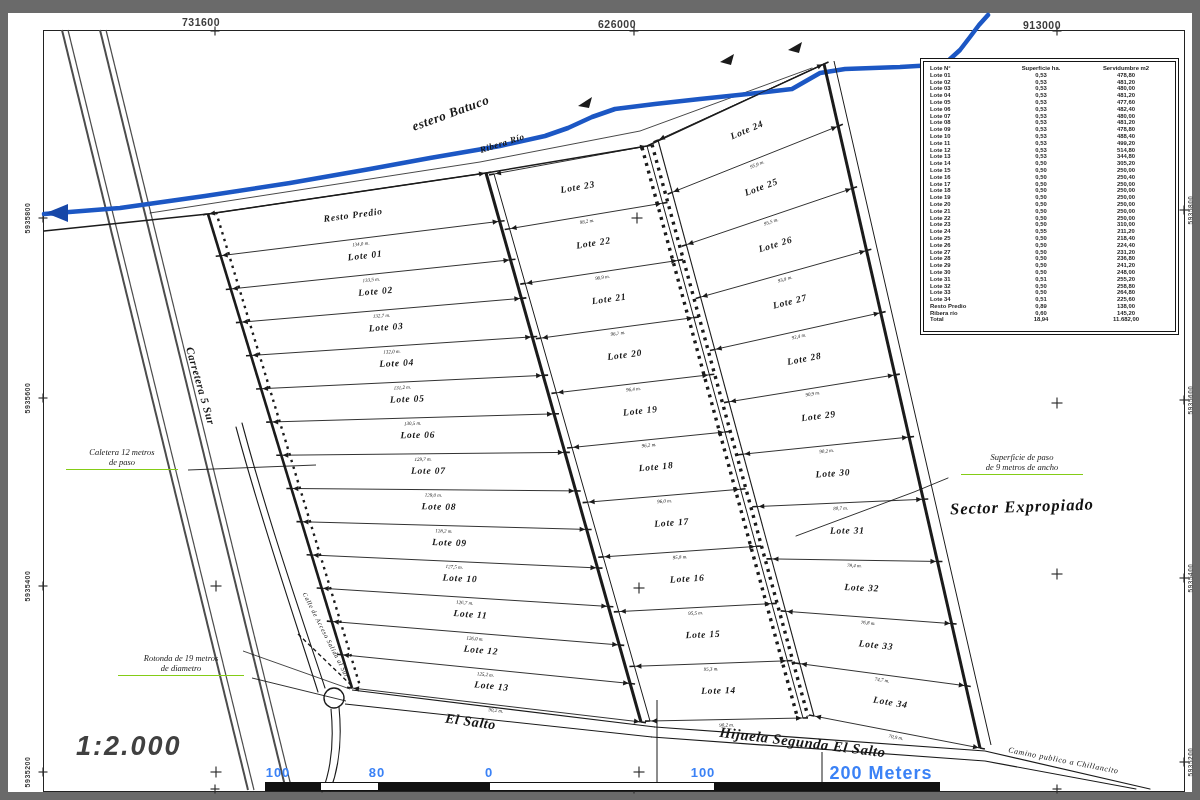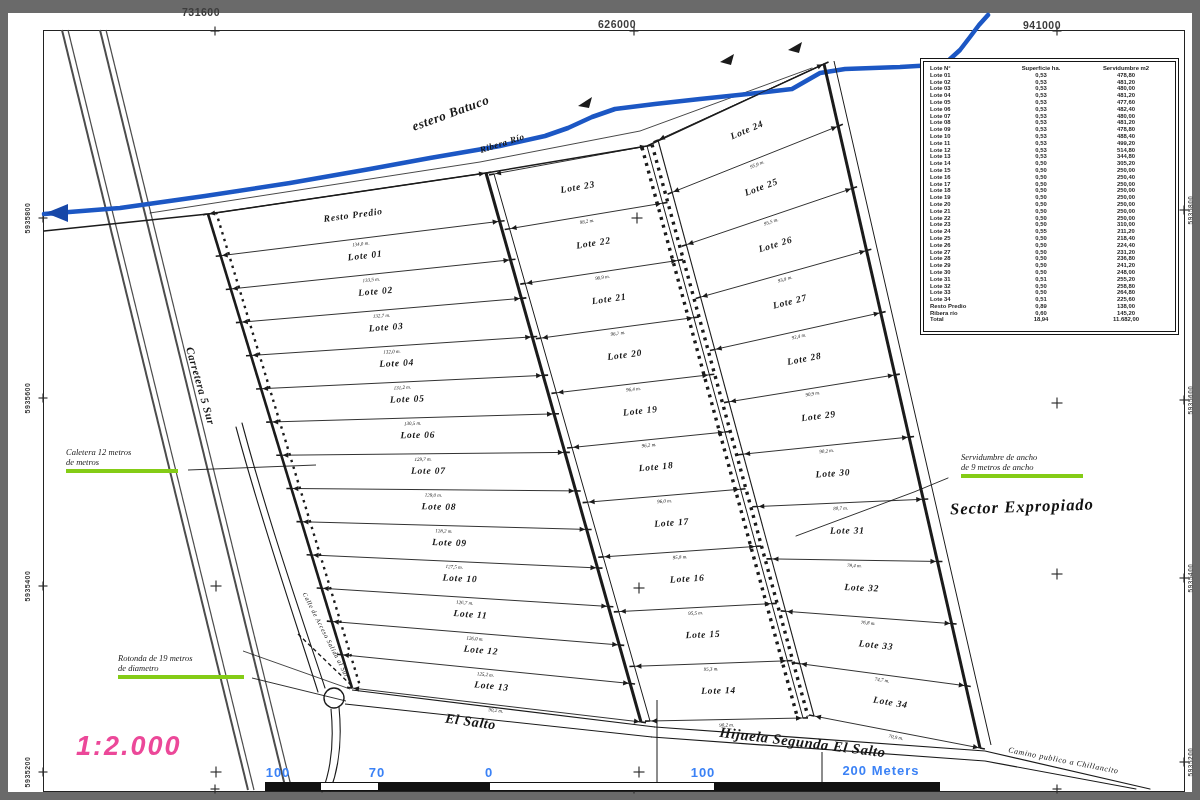--- a/index.html
+++ b/index.html
@@ -5,29 +5,29 @@
   html,body{margin:0;padding:0;background:#fff}
   #stage{position:relative;width:1200px;height:800px;background:#fff;overflow:hidden;
          font-family:"Liberation Serif",serif}
   .scanedge{position:absolute;background:#6a6a6a}
   #neatline{position:absolute;left:43px;top:30px;width:1140px;height:760px;border:1.5px solid #222}
   #mapsvg{position:absolute;left:0;top:0}
   .coord{position:absolute;font:bold 10.5px "Liberation Sans",sans-serif;color:#3c3c3c;
          letter-spacing:.5px;transform:translate(-50%,-50%);white-space:nowrap}
   .coord.v{font-size:7px;transform:translate(-50%,-50%) rotate(-90deg)}
   .coord.vr{font-size:6.5px;transform:translate(-50%,-50%) rotate(-90deg);color:#555}
-  .note{position:absolute;text-align:left;font:italic 8.5px "Liberation Serif",serif;
-        line-height:10px;color:#222;transform:translate(-50%,0);border-bottom:4px solid #84cc16;
+  .note{position:absolute;text-align:center;font:italic 8.5px "Liberation Serif",serif;
+        line-height:10px;color:#222;transform:translate(-50%,0);border-bottom:1px solid #84cc16;
         padding-bottom:2px}
   #sector{position:absolute;transform:translate(-50%,0) rotate(-2deg);
           font:bold italic 16.5px "Liberation Serif",serif;color:#111;letter-spacing:1px;white-space:nowrap}
-  #scaletext{position:absolute;font:bold italic 27px "Liberation Sans",sans-serif;color:#ec4899;letter-spacing:2px}
+  #scaletext{position:absolute;font:bold italic 27px "Liberation Sans",sans-serif;color:#404040;letter-spacing:2px}
   .sb-num{position:absolute;transform:translate(-50%,0);font:bold 13px "Liberation Sans",sans-serif;
           color:#3b82f6;letter-spacing:1px;white-space:nowrap}
-  .sb-num.big{font-size:13px}
+  .sb-num.big{font-size:18px}
   #scalebar{position:absolute;left:265px;top:782px;width:675px;height:9px;border:1px solid #111;
             display:flex;box-sizing:border-box;background:#fff}
   #scalebar span{height:100%;display:block}
   #legend{position:absolute;left:920px;top:58px;width:259px;height:277px;background:#fff;
           border:1.5px solid #151515;outline:1px solid #151515;outline-offset:-4px;
           box-sizing:border-box;padding:6px 6px 0 9px;overflow:hidden}
   .lrow{display:grid;grid-template-columns:72px 78px 1fr;
         font:bold 5.9px "Liberation Sans",sans-serif;color:#232323;line-height:6.8px}
   .lrow .c{text-align:center}
 </style>
@@ -385,51 +385,51 @@
       <text transform="translate(889.9090909090909,705.3636363636365) rotate(9.268859319530979)" text-anchor="middle" font-size="9.5" font-family="&quot;Liberation Serif&quot;,serif" font-style="italic" font-weight="bold" fill="#161616" letter-spacing="0.8">Lote 34</text>
       <text transform="translate(452,117) rotate(-20)" text-anchor="middle" font-size="13" font-family="&quot;Liberation Serif&quot;,serif" font-style="italic" font-weight="bold" fill="#161616" letter-spacing="0.6">estero Batuco</text>
       <text transform="translate(503,146) rotate(-17.5)" text-anchor="middle" font-size="9" font-family="&quot;Liberation Serif&quot;,serif" font-style="italic" font-weight="bold" fill="#161616" letter-spacing="0.6">Ribera Río</text>
       <text transform="translate(197,387) rotate(74)" text-anchor="middle" font-size="11" font-family="&quot;Liberation Serif&quot;,serif" font-style="italic" font-weight="bold" fill="#161616" letter-spacing="0.6">Carretera 5 Sur</text>
       <text transform="translate(324,636) rotate(63)" text-anchor="middle" font-size="6.5" font-family="&quot;Liberation Serif&quot;,serif" font-style="italic" font-weight="normal" fill="#161616" letter-spacing="0.6">Calle de Acceso Salida al Sur</text>
       <text transform="translate(470,726) rotate(8)" text-anchor="middle" font-size="14" font-family="&quot;Liberation Serif&quot;,serif" font-style="italic" font-weight="bold" fill="#161616" letter-spacing="0.6">El Salto</text>
       <text transform="translate(802,747) rotate(7)" text-anchor="middle" font-size="14.5" font-family="&quot;Liberation Serif&quot;,serif" font-style="italic" font-weight="bold" fill="#161616" letter-spacing="0.6">Hijuela Segunda El Salto</text>
       <text transform="translate(1063,763) rotate(11)" text-anchor="middle" font-size="8" font-family="&quot;Liberation Serif&quot;,serif" font-style="italic" font-weight="normal" fill="#161616" letter-spacing="0.6">Camino publico a Chillancito</text>
     </svg>
 
-  <div class="coord" style="left:201px;top:12px">731600</div>
+  <div class="coord" style="left:201px;top:22px">731600</div>
   <div class="coord" style="left:617px;top:24px">626000</div>
-  <div class="coord" style="left:1042px;top:25px">941000</div>
+  <div class="coord" style="left:1042px;top:25px">913000</div>
 
   <div class="coord v" style="left:27px;top:218px">5935800</div>
   <div class="coord v" style="left:27px;top:398px">5935600</div>
   <div class="coord v" style="left:27px;top:586px">5935400</div>
   <div class="coord v" style="left:27px;top:772px">5935200</div>
 
   <div class="coord vr" style="left:1190px;top:210px">5935800</div>
   <div class="coord vr" style="left:1190px;top:400px">5935600</div>
   <div class="coord vr" style="left:1190px;top:578px">5935400</div>
   <div class="coord vr" style="left:1190px;top:762px">5935200</div>
 
   <div class="note" style="left:122px;top:447px;width:112px">
     <div>Caletera 12 metros</div>
-    <div>de metros</div>
+    <div>de paso</div>
   </div>
   <div class="note" style="left:1022px;top:452px;width:122px">
-    <div>Servidumbre de ancho</div>
+    <div>Superficie de paso</div>
     <div>de 9 metros de ancho</div>
   </div>
   <div class="note" style="left:181px;top:653px;width:126px">
     <div>Rotonda de 19 metros</div>
     <div>de diametro</div>
   </div>
   <div id="sector" style="left:1022px;top:497px">Sector Expropiado</div>
 
   <div id="scaletext" style="left:76px;top:731px">1:2.000</div>
   <span class="sb-num" style="left:278px;top:765px">100</span>
-  <span class="sb-num" style="left:377px;top:765px">70</span>
+  <span class="sb-num" style="left:377px;top:765px">80</span>
   <span class="sb-num" style="left:489px;top:765px">0</span>
   <span class="sb-num" style="left:703px;top:765px">100</span>
   <span class="sb-num big" style="left:881px;top:763px">200 Meters</span>
   <div id="scalebar">
       <span style="width: 55px; background: rgb(17, 17, 17);"></span>
       <span style="width: 57px; background: rgb(255, 255, 255);"></span>
       <span style="width: 112px; background: rgb(17, 17, 17);"></span>
       <span style="width: 224px; background: rgb(255, 255, 255);"></span>
       <span style="width: 225px; background: rgb(17, 17, 17);"></span>
     </div>

